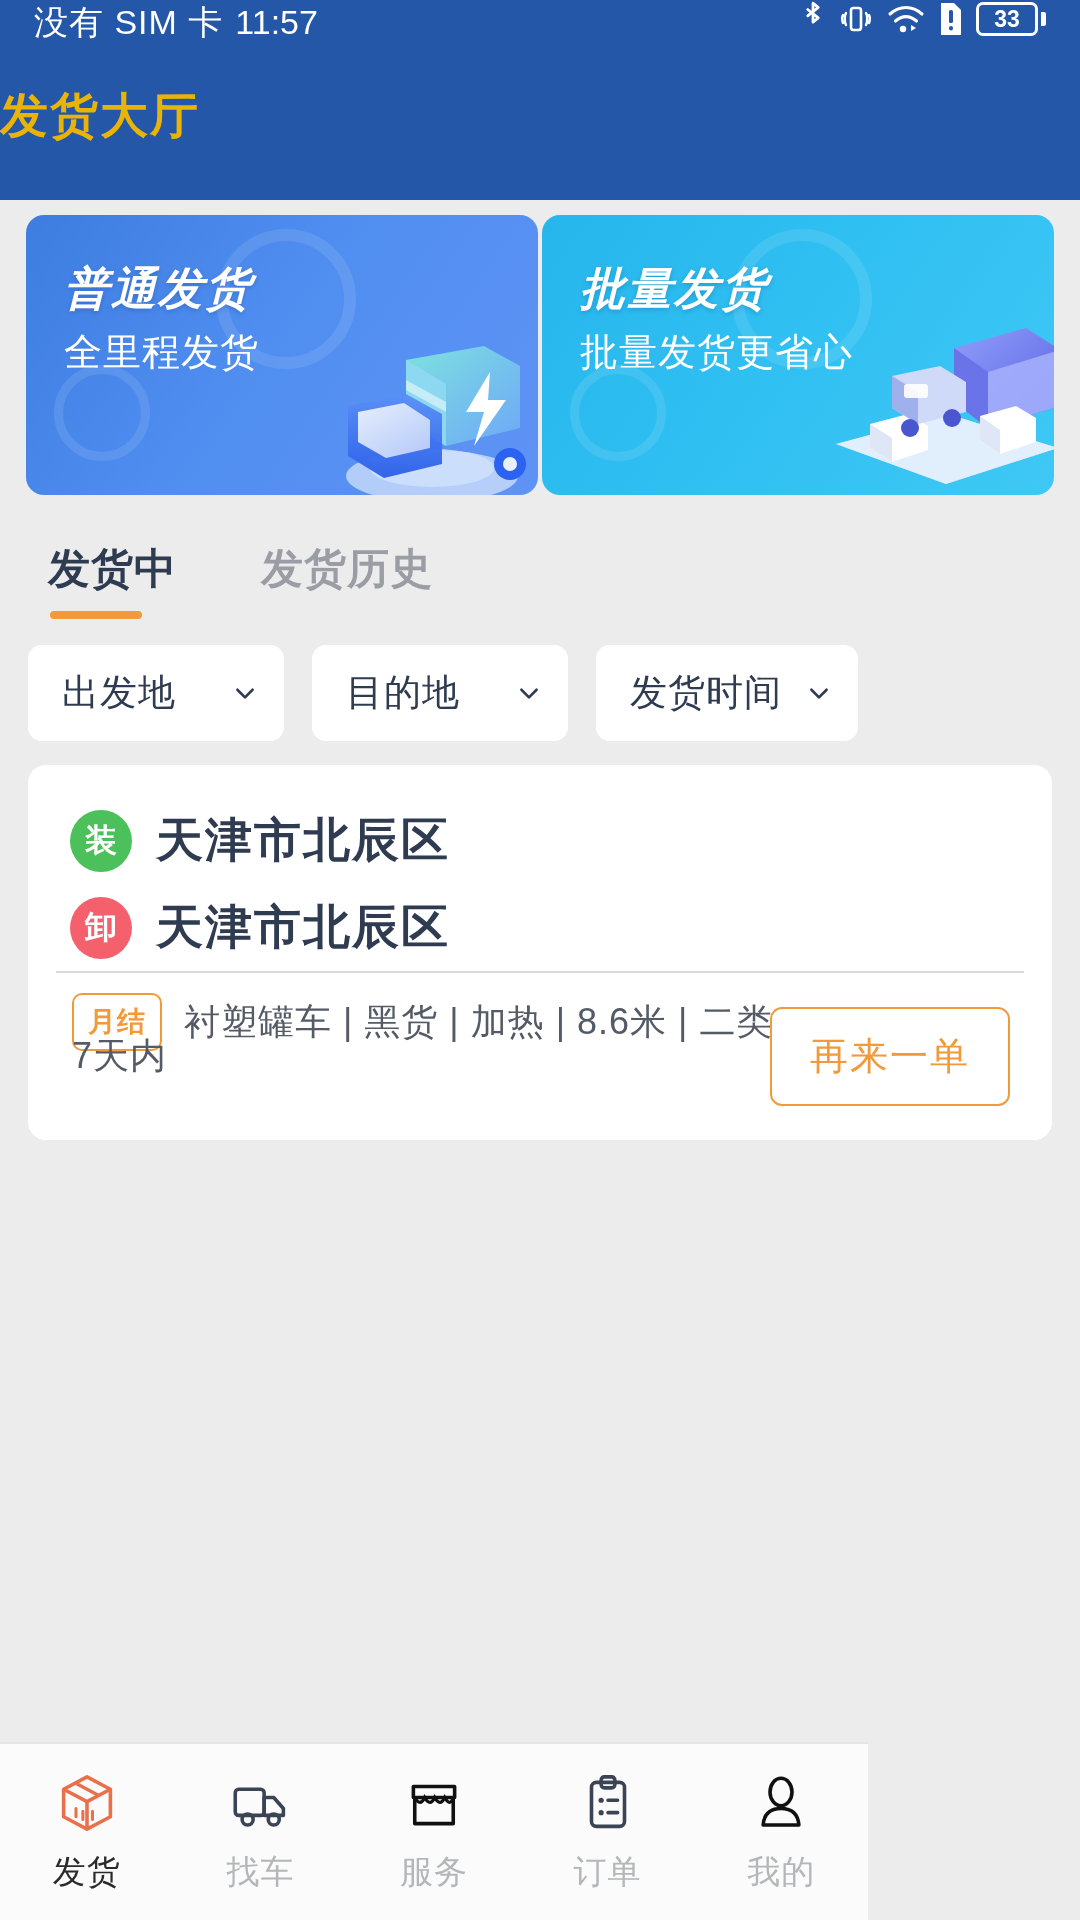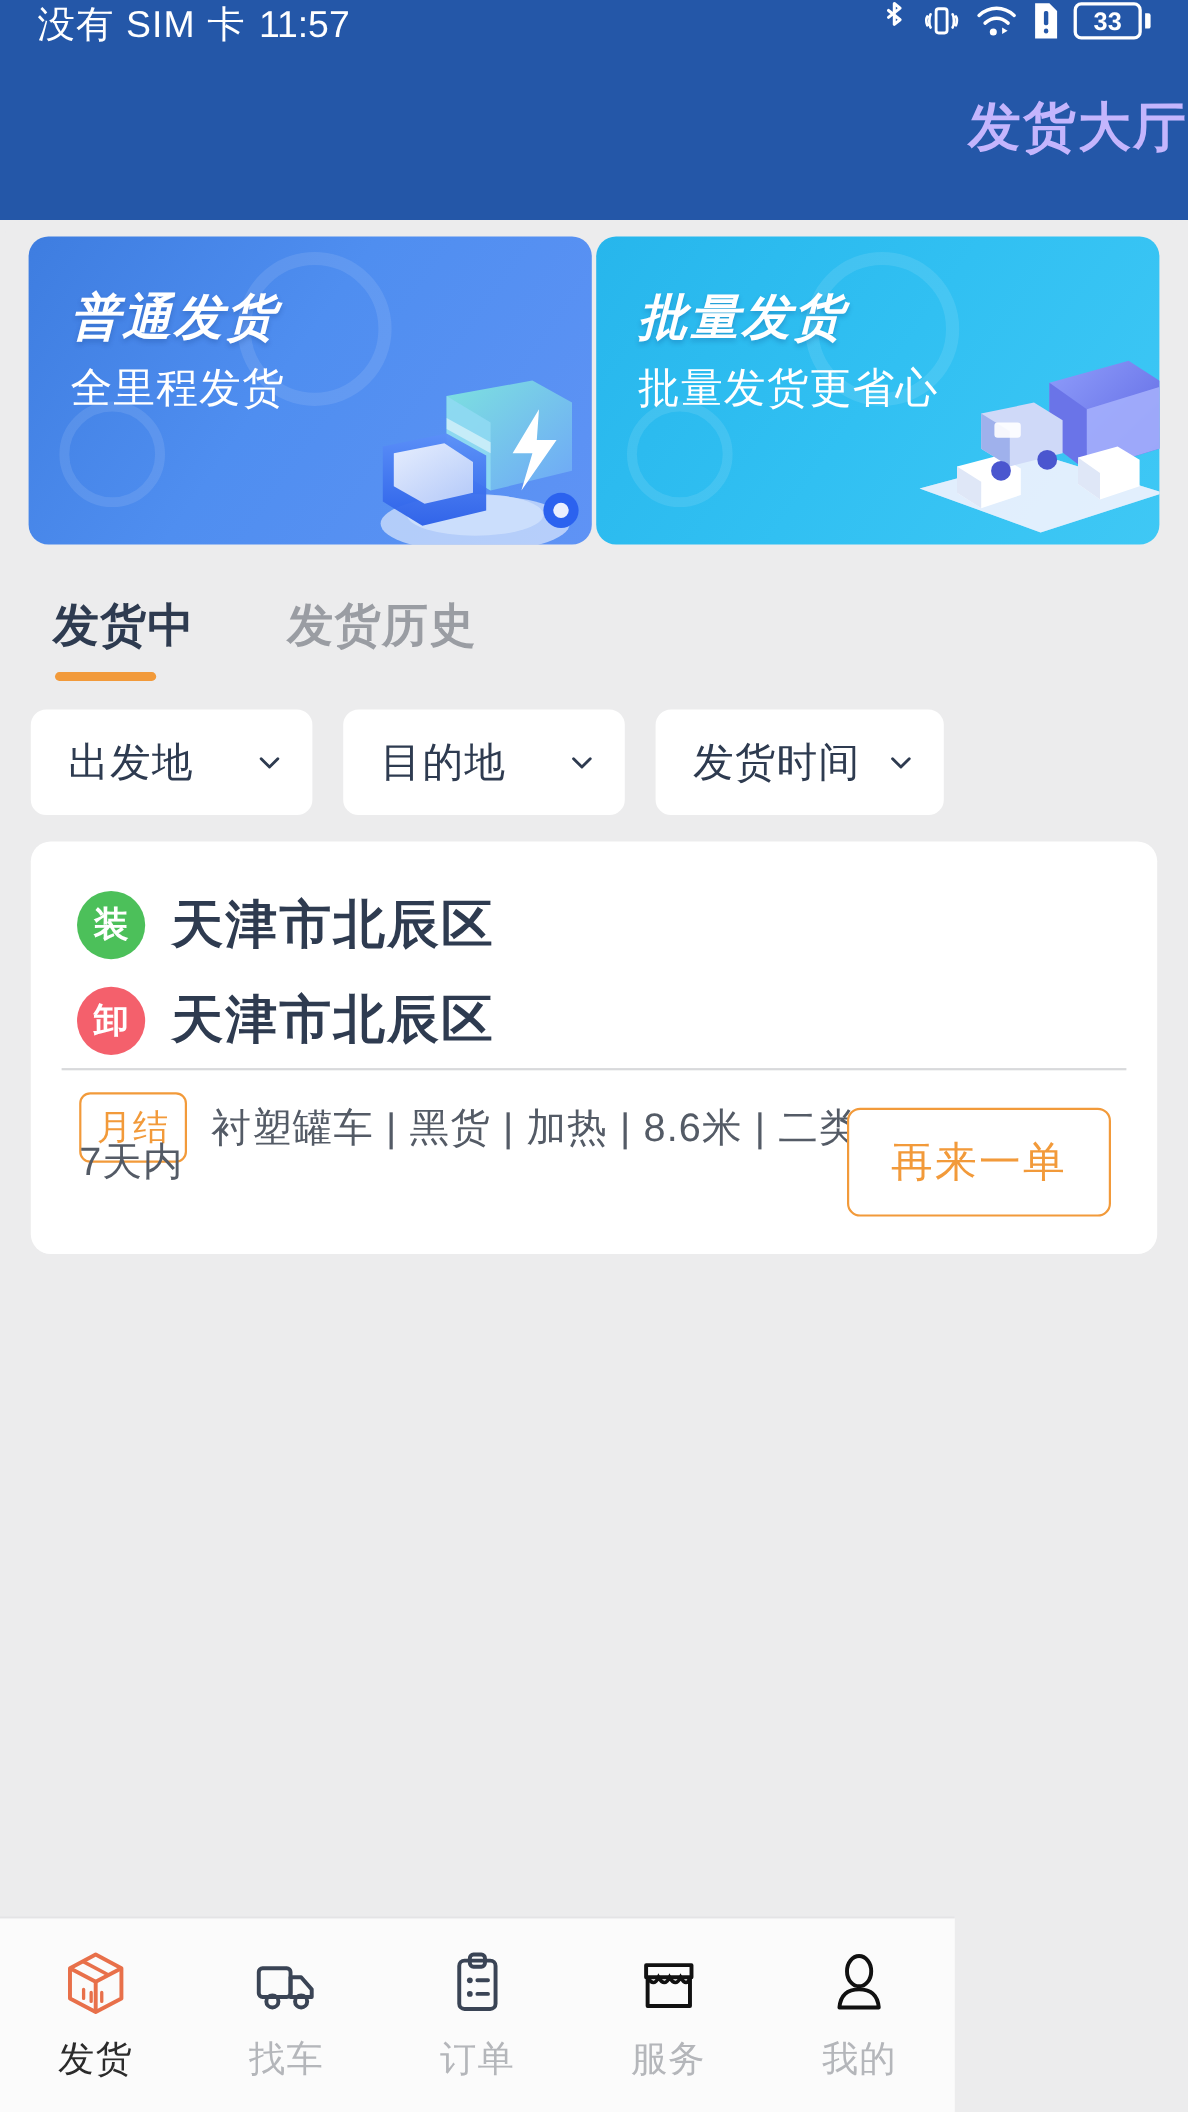--- a/index.html
+++ b/index.html
@@ -31,21 +31,21 @@
   }
   .batt-body {
     width: 62px; height: 34px; border: 3px solid #ffffff; border-radius: 7px;
     display: flex; align-items: center; justify-content: center;
     color: #ffffff; font-size: 23px; font-weight: 700; letter-spacing: 0;
   }
   .batt-tip { width: 5px; height: 14px; background: #ffffff; border-radius: 0 2px 2px 0; }
 
   .page-title {
     position: absolute; top: 84px; left: 0; width: 1080px;
-    text-align: right; color: #c4b5fd;
+    text-align: left; color: #eab308;
     font-size: 48px; font-weight: 700; letter-spacing: 2px;
   }
 
   
   .sheet {
     position: absolute; top: 200px; left: 0; width: 1080px; height: 325px;
     background: #ececed; border-radius: 26px 26px 0 0;
   }
   .banners {
     position: absolute; top: 15px; left: 26px;
@@ -116,21 +116,21 @@
     width: 62px; height: 62px; border-radius: 50%;
     display: flex; align-items: center; justify-content: center;
     color: #ffffff; font-size: 32px; font-weight: 700; flex: 0 0 auto;
   }
   .badge-dot.load   { background: #4cc05a; }
   .badge-dot.unload { background: #f4606c; }
   .place { font-size: 47px; font-weight: 700; color: #2e3b50; letter-spacing: 2px; }
   .tag-row { display: flex; align-items: center; gap: 22px; padding: 34px 0 0 44px; }
   .tag-pill {
     border: 2px solid #f29a3a; border-radius: 10px;
-    color: #f29a3a; font-size: 32px; font-weight: 400;
+    color: #f29a3a; font-size: 28px; font-weight: 700;
     padding: 8px 14px; letter-spacing: 1px; flex: 0 0 auto;
   }
   .spec { font-size: 36px; color: #545b66; letter-spacing: 1px; }
   .card-divider {
     position: absolute; left: 28px; top: 206px; width: 968px; height: 2px; background: #d8d9db;
   }
   .card-foot {
     position: absolute; left: 0; top: 208px; width: 1024px; height: 167px;
     display: flex; align-items: center; justify-content: space-between;
     padding: 0 42px 0 44px;
@@ -358,40 +358,40 @@
         <rect x="6" y="14" width="21" height="19" rx="2.5" fill="none" stroke="#3a4455" stroke-width="2.6"></rect>
         <path d="M27 20 L34 20 L41 28 L41 33 L27 33 Z" fill="none" stroke="#3a4455" stroke-width="2.6" stroke-linejoin="round"></path>
         <circle cx="15" cy="36" r="4" fill="none" stroke="#3a4455" stroke-width="2.6"></circle>
         <circle cx="34" cy="36" r="4" fill="none" stroke="#3a4455" stroke-width="2.6"></circle>
       </svg>
       <span class="navlabel">找车</span>
     </div>
 
     <div class="navitem inactive">
       <svg class="navicon" viewBox="0 0 48 48">
+        <path d="M9 12 L39 12 L39 20 L9 20 Z" fill="none" stroke="#111" stroke-width="2.6" stroke-linejoin="round"></path>
+        <path d="M10 20 L10 39 L38 39 L38 20" fill="none" stroke="#111" stroke-width="2.6" stroke-linejoin="round"></path>
+        <path d="M10 20 q4 7 7.2 0 q4 7 7.3 0 q4 7 7.3 0 q4 7 6.2 0" fill="none" stroke="#111" stroke-width="2.4"></path>
+      </svg>
+      <span class="navlabel">服务</span>
+    </div>
+
+    <div class="navitem inactive">
+      <svg class="navicon" viewBox="0 0 48 48">
         <rect x="12" y="9" width="24" height="32" rx="3.5" fill="none" stroke="#3a4455" stroke-width="2.6"></rect>
         <rect x="19" y="5" width="10" height="8" rx="2.4" fill="none" stroke="#3a4455" stroke-width="2.6"></rect>
         <circle cx="19" cy="22" r="1.9" fill="#3a4455"></circle>
         <circle cx="19" cy="31" r="1.9" fill="#3a4455"></circle>
         <path d="M24 22 L31 22 M24 31 L31 31" stroke="#3a4455" stroke-width="2.6" stroke-linecap="round"></path>
       </svg>
       <span class="navlabel">订单</span>
     </div>
 
     <div class="navitem inactive">
       <svg class="navicon" viewBox="0 0 48 48">
-        <path d="M9 12 L39 12 L39 20 L9 20 Z" fill="none" stroke="#111" stroke-width="2.6" stroke-linejoin="round"></path>
-        <path d="M10 20 L10 39 L38 39 L38 20" fill="none" stroke="#111" stroke-width="2.6" stroke-linejoin="round"></path>
-        <path d="M10 20 q4 7 7.2 0 q4 7 7.3 0 q4 7 7.3 0 q4 7 6.2 0" fill="none" stroke="#111" stroke-width="2.4"></path>
-      </svg>
-      <span class="navlabel">服务</span>
-    </div>
-
-    <div class="navitem inactive">
-      <svg class="navicon" viewBox="0 0 48 48">
         <ellipse cx="24" cy="16" rx="8" ry="10" fill="none" stroke="#111" stroke-width="2.6"></ellipse>
         <path d="M11 40 q1-12 13-12 q12 0 13 12 Z" fill="none" stroke="#111" stroke-width="2.6" stroke-linejoin="round"></path>
       </svg>
       <span class="navlabel">我的</span>
     </div>
 
   </div>
 
 </div>
 

